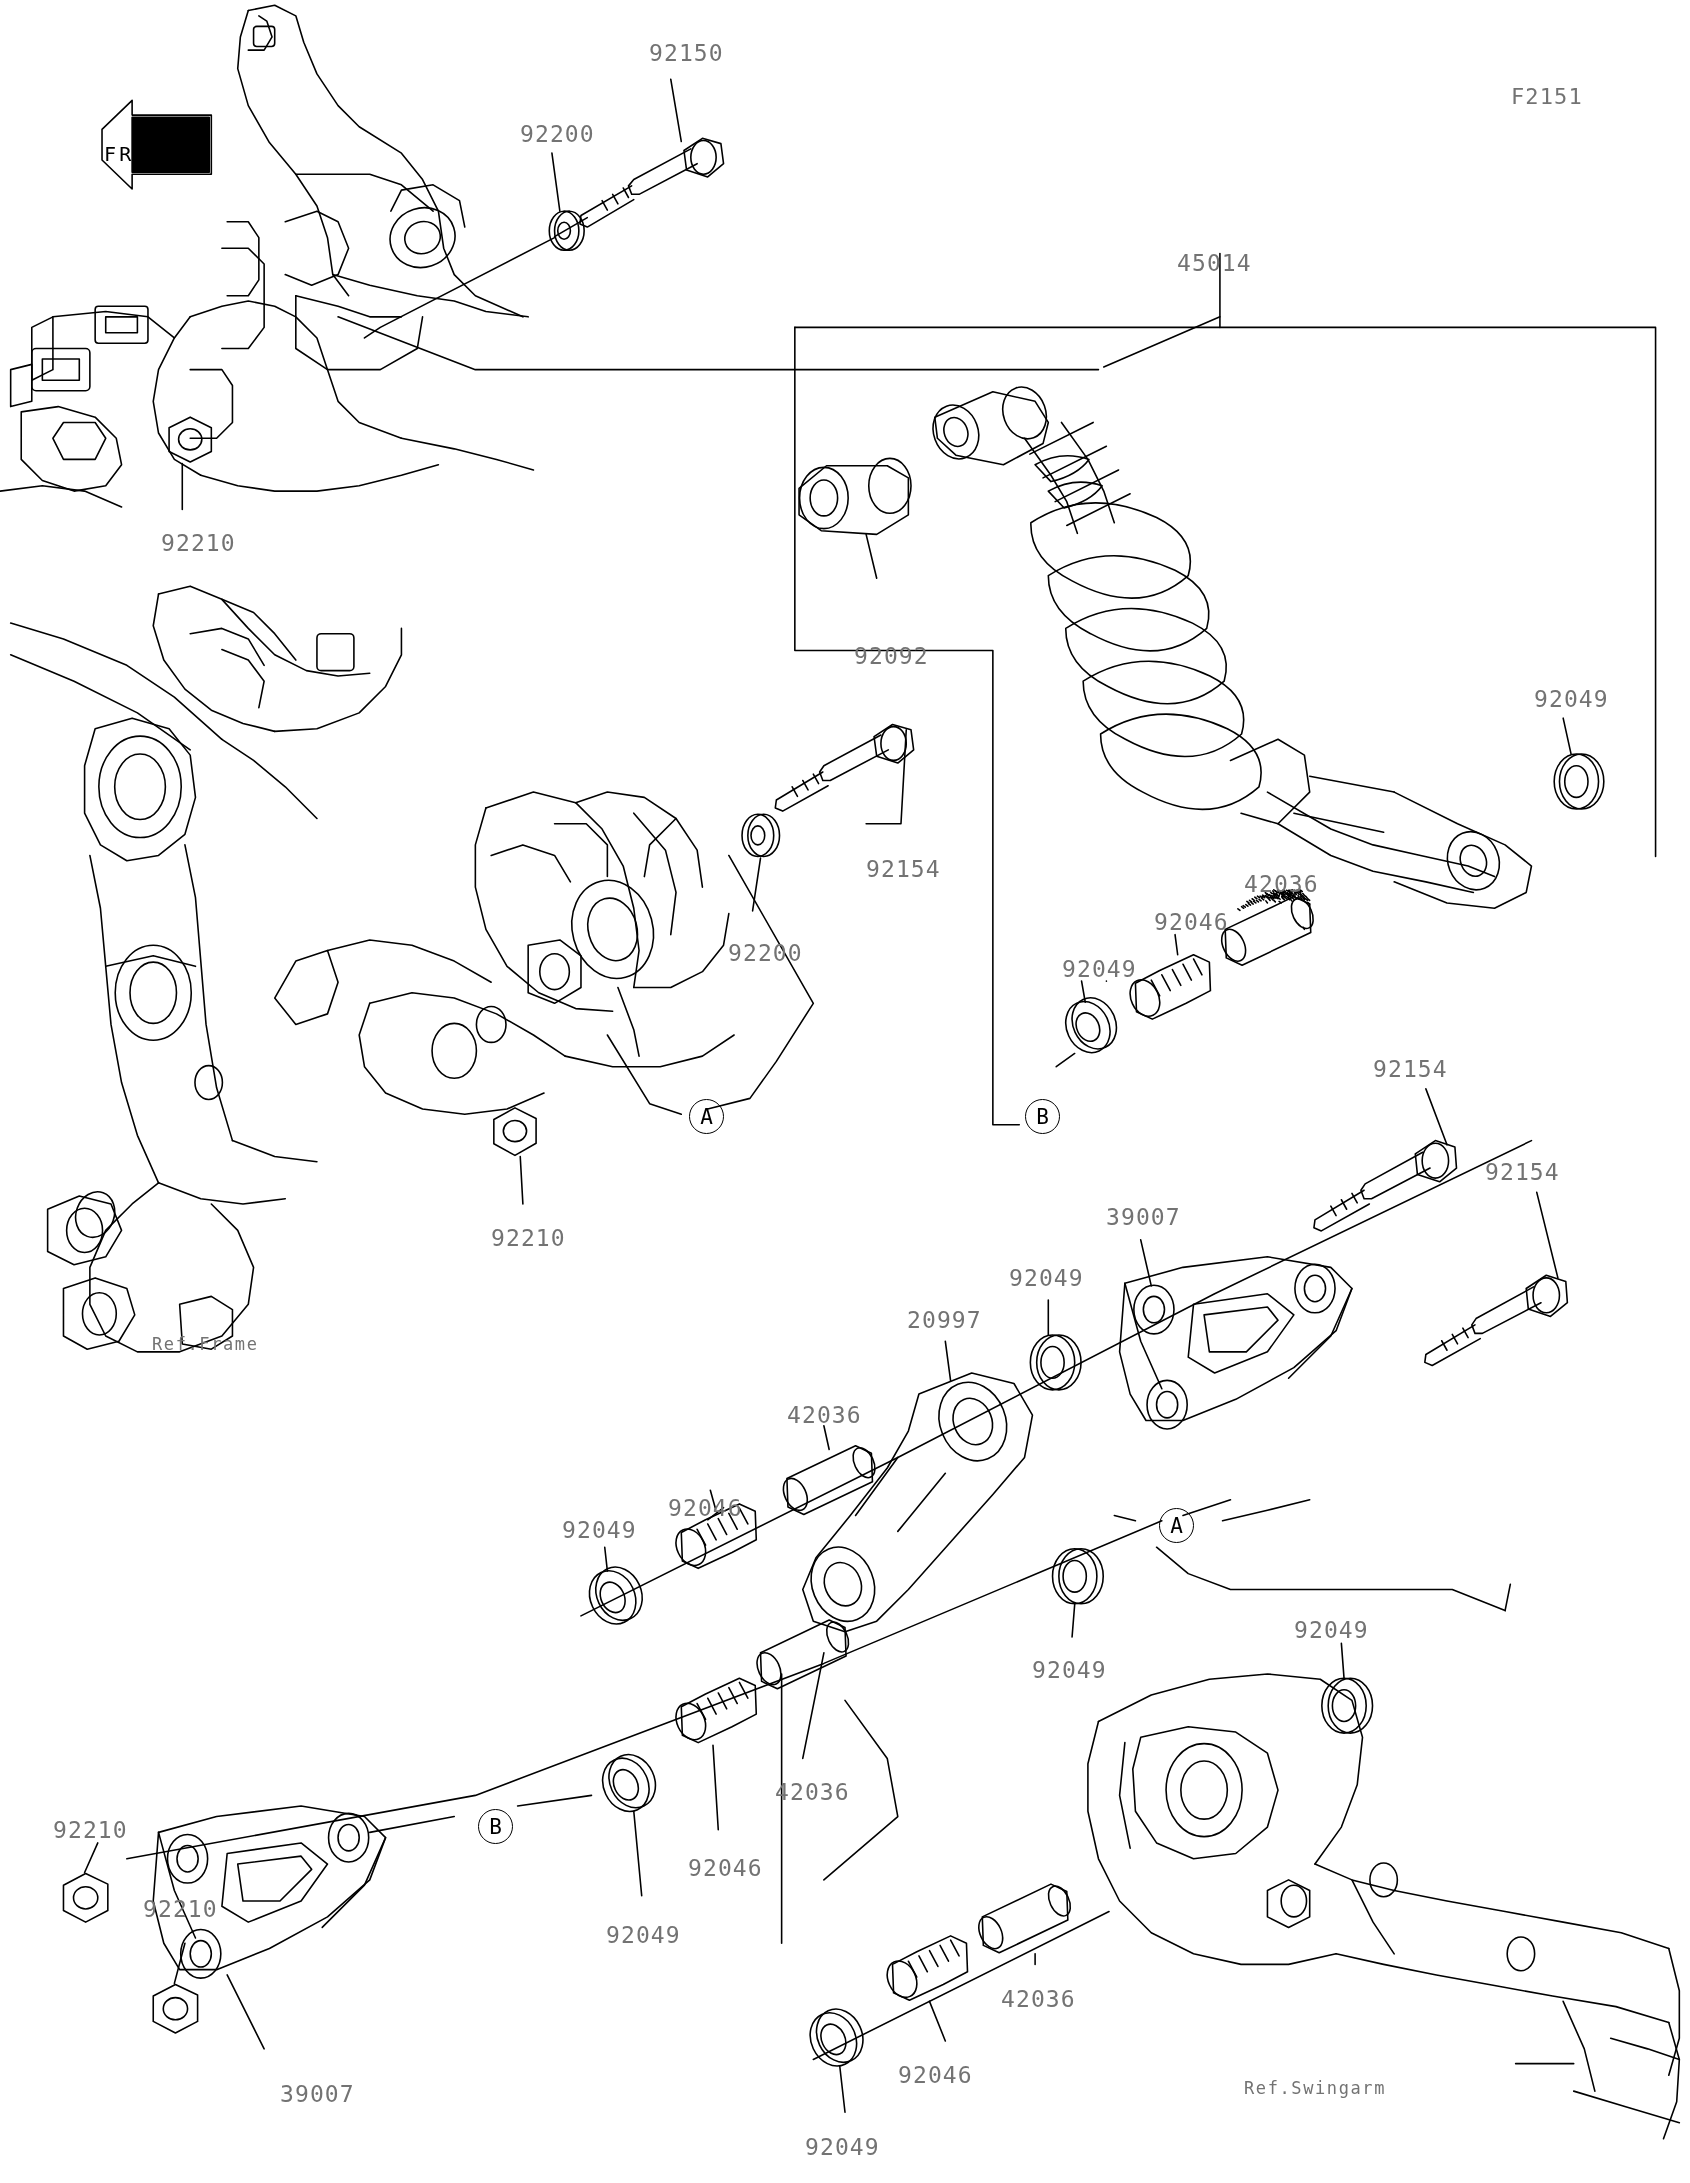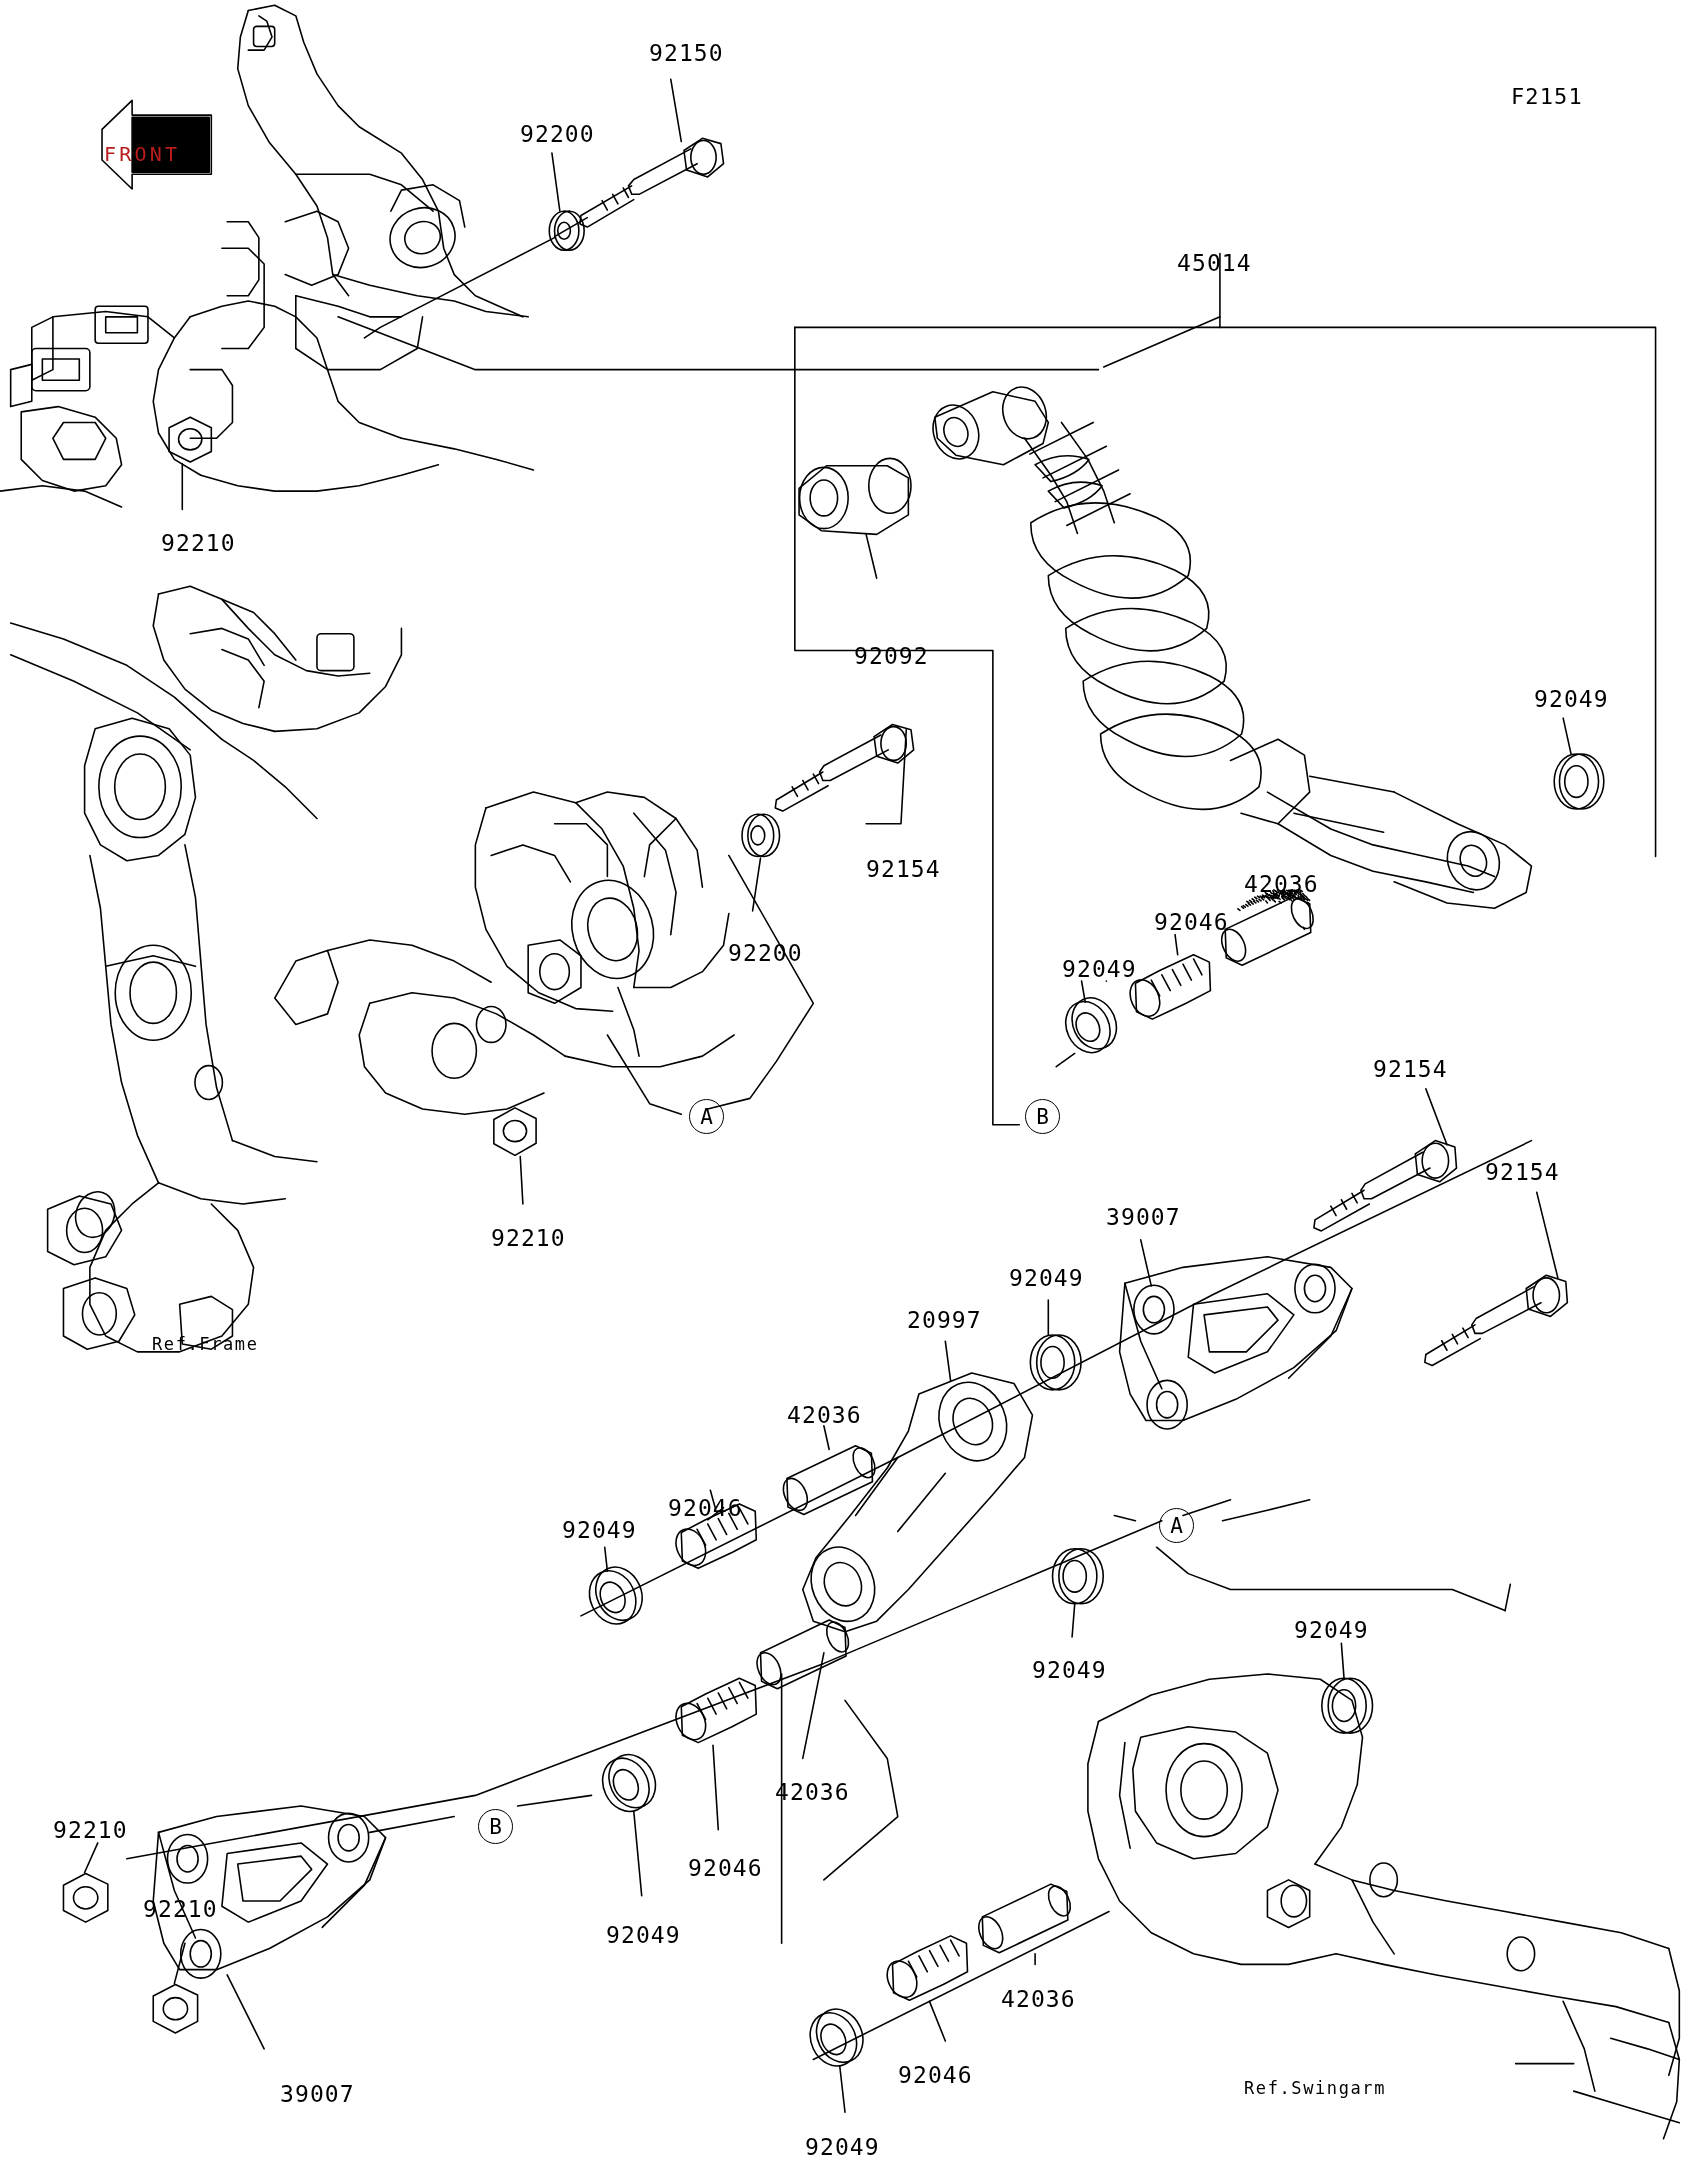--- a/index.html
+++ b/index.html
@@ -24,21 +24,21 @@
     position: absolute;
     left: 0; top: 0;
     width: 1690px;
     height: 2183px;
   }
   .lbl {
     position: absolute;
     font-family: "DejaVu Sans Mono", monospace;
     font-size: 23px;
     letter-spacing: 1.1px;
-    color: #000000;
+    color: #737373;
     white-space: nowrap;
   }
   .lbl-sheet {
     font-size: 22px;
   }
   .lbl-ref {
     font-size: 17px;
     letter-spacing: 1.6px;
   }
   .circ {
@@ -591,21 +591,21 @@
       <path d="M2150 2880 L2110 2870"></path>
       <path d="M2240 2870 L2330 2840"></path>
 
       <path d="M1480 3680 L1480 3170"></path>
       <path d="M2850 3050 L2860 3000"></path>
     </g>
   </svg>
 
   <div class="lbl lbl-sheet" style="left:1511px; top:50px;margin-top:34px;">F2151</div>
 
-  <div class="lbl" style="left:104px; top:142px; font-size:20px; color:#b91c1c; letter-spacing:3.2px;">FRONT</div>
+  <div class="lbl" style="left:104px; top:142px; font-size:20px; color:#000000; letter-spacing:3.2px;">FRONT</div>
 
   <div class="lbl" style="left:649px; top:40px;">92150</div>
   <div class="lbl" style="left:520px;  top:121px;">92200</div>
   <div class="lbl" style="left:1177px; top:250px;">45014</div>
   <div class="lbl" style="left:161px;  top:530px;">92210</div>
   <div class="lbl" style="left:854px; top:611px;margin-top:32px;">92092</div>
   <div class="lbl" style="left:1534px; top:686px;">92049</div>
   <div class="lbl" style="left:866px; top:856px;">92154</div>
   <div class="lbl" style="left:728px; top:940px;">92200</div>
   <div class="lbl" style="left:1244px; top:871px;">42036</div>

